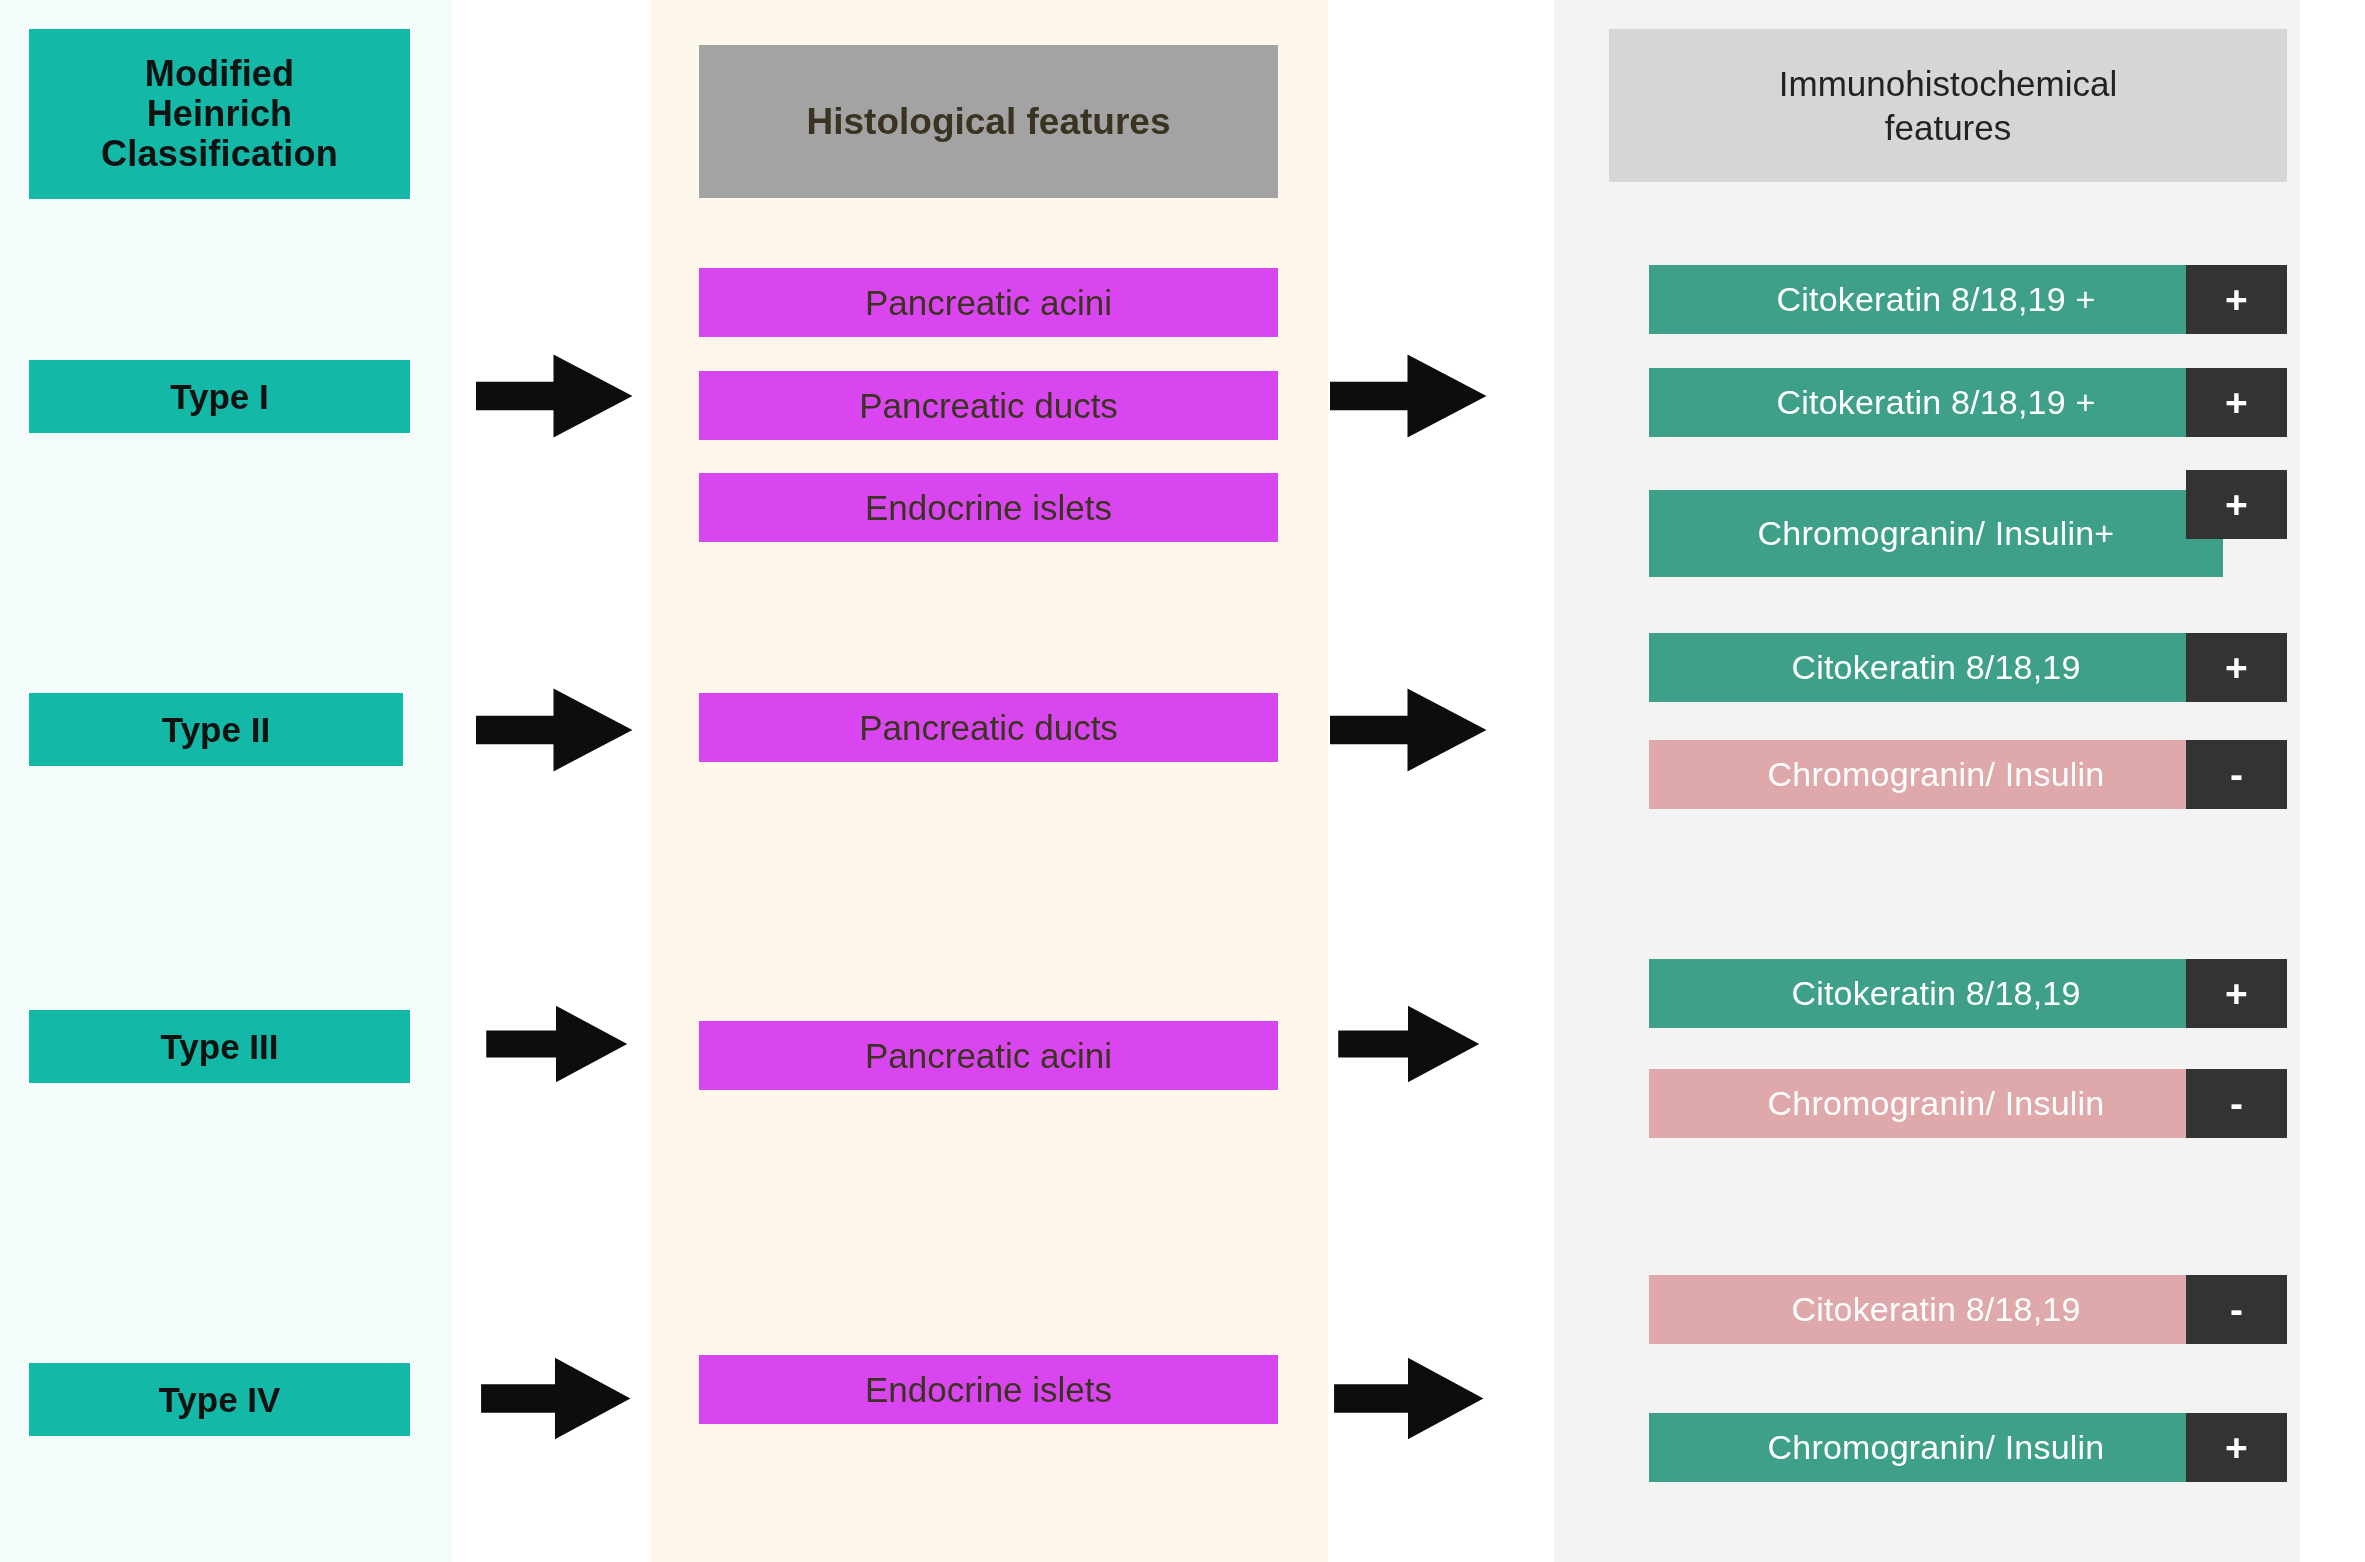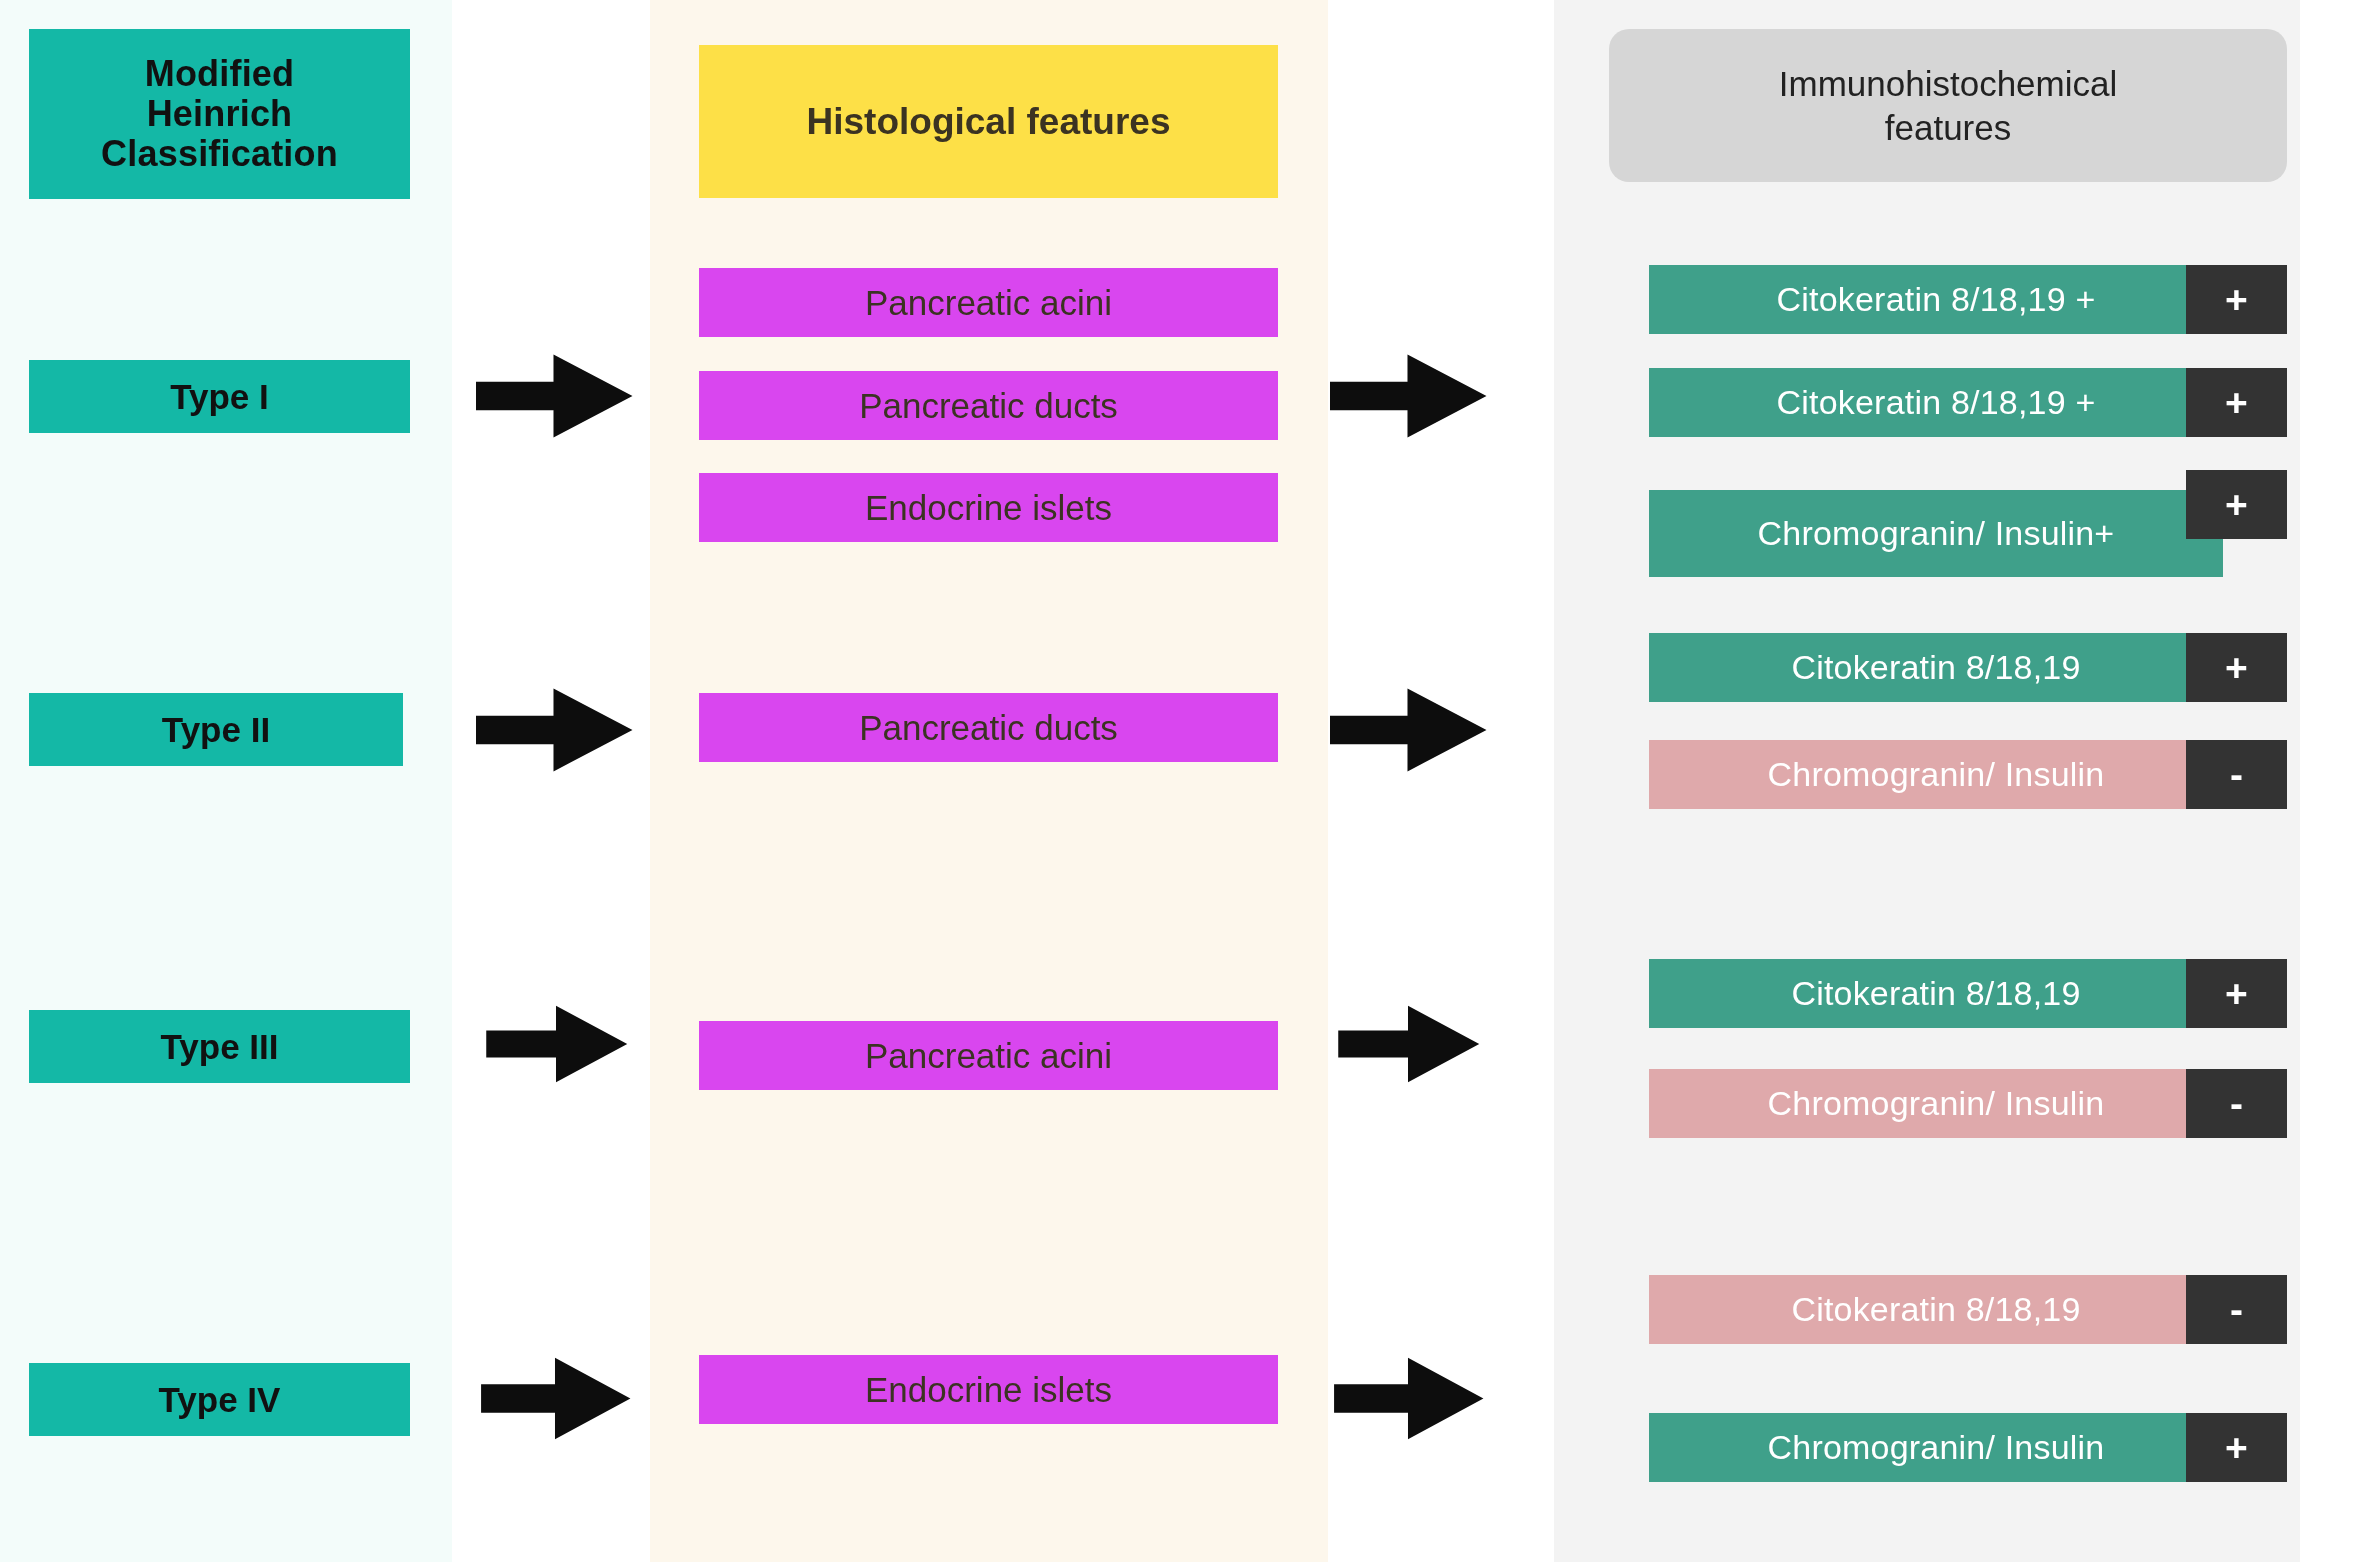--- a/index.html
+++ b/index.html
@@ -49,21 +49,21 @@
   .mint-header {
     font-size: 36px;
     letter-spacing: 0.2px;
   }
   .mint-type {
     font-size: 35px;
   }
 
   
   .cream {
-    background: #fde047;
+    background: #a3a3a3;
     color: #3b3322;
   }
   .cream-header {
     font-size: 37px;
     font-weight: bold;
   }
   .cream-item {
     background: #d946ef;
     font-size: 35px;
     font-weight: normal;
@@ -125,21 +125,21 @@
   <div class="box mint mint-header" style="left:29px; top:29px; width:381px; height:170px;">
     <div>
       <div>Modified</div>
       <div>Heinrich</div>
       <div>Classification</div>
     </div>
   </div>
 
   <div class="box cream cream-header" style="left:699px; top:45px; width:579px; height:153px;">Histological features</div>
 
-  <div class="box grey-header" style="left:1609px; top:29px; width:678px; height:153px;border-radius:20px;">
+  <div class="box grey-header" style="left:1609px; top:29px; width:678px; height:153px;">
     <div>
       <div>Immunohistochemical</div>
       <div>features</div>
     </div>
   </div>
 
   <div class="box mint mint-type" style="left:29px; top:360px; width:381px; height:73px;">Type I</div>
 
   <div class="arrow" style="left:476px; top:350px;">
     <svg width="158" height="92" viewBox="0 0 210 122" aria-hidden="true">

